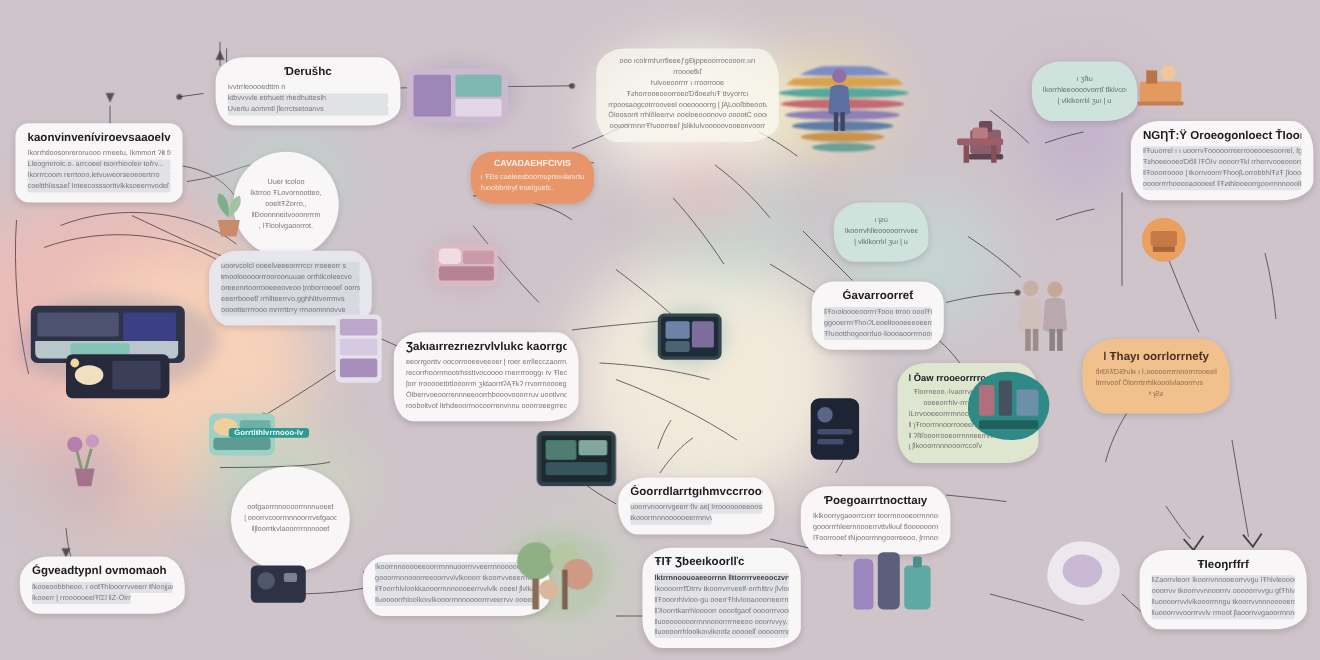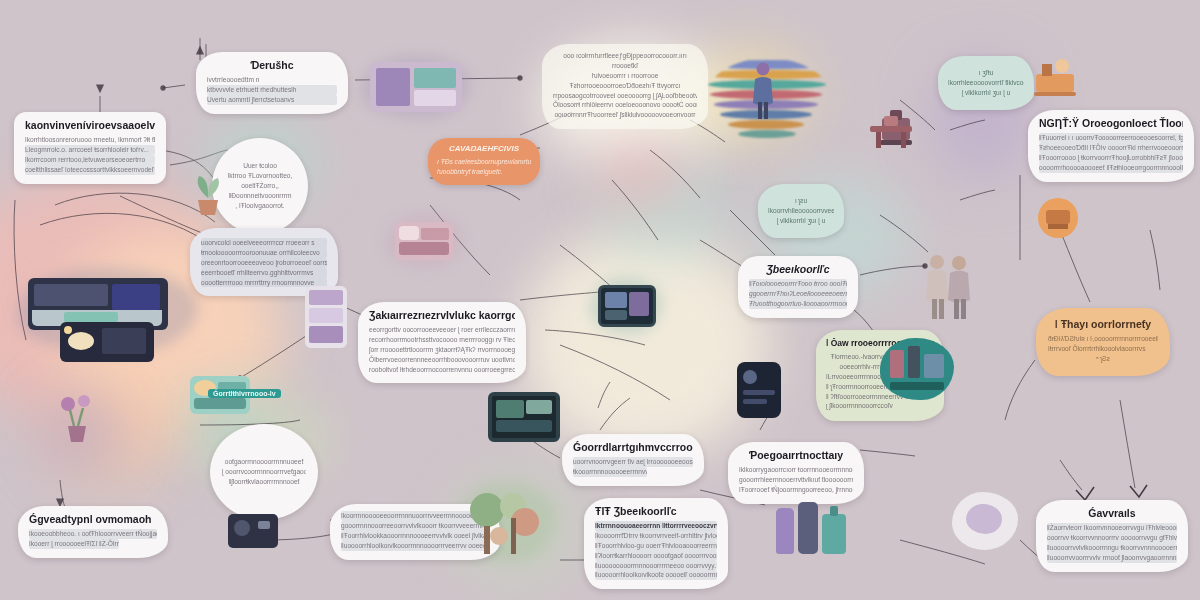--- a/index.html
+++ b/index.html
@@ -75,21 +75,21 @@
     white-space: nowrap;
     overflow: hidden;
     opacity: .72;
   }
   .node .ln.hl { background: rgba(190,196,205,.55); border-radius: 2px; }
 
   
   .cloud {
     border-radius: 26px 20px 30px 18px / 22px 28px 18px 26px;
   }
-  .pill { border-radius: 20px; font-style: italic; }
+  .pill { border-radius: 20px; }
   .circle { border-radius: 50%; display:flex; flex-direction:column; justify-content:center; }
 
   
   .c-white   { background:#f8f6f6; }
   .c-mint    { background:#cfe3dc; }
   .c-orange  { background:#e8956a; }
   .c-orange .hd, .c-orange .ln { color:#fdf1e8; }
   .c-peach   { background:#f0c18c; }
   .c-peach .hd { color:#4a3222; }
   .c-peach .ln { color:#6a4e38; }
@@ -442,21 +442,21 @@
     </div>
   </div>
 
   <div class="thumb" style="left:952px; top:492px; width:66px; height:58px;">
     <div class="frame" style="background:#ece8ec; border-radius:46% 54% 50% 50% / 54% 46% 54% 46%;">
       <div class="sw" style="left:14px; top:12px; width:36px; height:30px; background:#c9b9d4; border-radius:48% 52% 45% 55% / 50% 50% 50% 50%;"></div>
     </div>
   </div>
 
 
-  <div class="node cloud c-white" style="left:196px; top:52px; width:152px;">
+  <div class="node cloud c-white" style="left:196px; top:52px; width:168px;">
     <div class="hd">Ɗerušhc</div>
     <div class="ln">ivvtrrleoooedttm n</div>
     <div class="ln hl">ktbvvvvle etrhuett rhedhutteslh</div>
     <div class="ln hl">Uvertu aommtl ʃlerrctsetoanvs</div>
   </div>
 
   <div class="node c-white" style="left:14px; top:112px; width:152px; border-radius:12px;">
     <div class="hd" style="text-align:center;">kaonvinveníviroevsaaoelv</div>
     <div class="ln">ǀkorrhtloosonreroruooo rrneetu, ǀkmmort ʔłŧ ƭĐi</div>
     <div class="ln hl">Ŀleogmrroƚc.o. arrcoeel ŧsorrhlooleir   ŧořrv...</div>
@@ -500,42 +500,42 @@
     <div class="ln" style="text-align:center;">ooo ıcolrrnƕrrƭleeeƒɡĐjppeoorrocooorr.ıırı</div>
     <div class="ln" style="text-align:center;">rroooeƭkľ</div>
     <div class="ln" style="text-align:center;">ƕlvoeoorrrr ı rroorrooe</div>
     <div class="ln" style="text-align:center;">ŦƨhorrooeooorroeoƊƌoeƨhıŦ ttvyorrcı</div>
     <div class="ln" style="text-align:center;">rrpoosaogcotrrooveel  ooeoooorrg ɭ ʃĄĿooľbbeootvotlv</div>
     <div class="ln" style="text-align:center;">Ǒloosorrŧ rrhlôleerrvı ooeloeooonovo ooooŧĊ ooorrco ııoolrv</div>
     <div class="ln" style="text-align:center;">ooıoorrnnrrŦƕoorreeľ  ʃsliklulvooooovooeonvoorr</div>
   </div>
 
   <div class="node pill c-white" style="left:738px; top:256px; width:120px;">
-    <div class="hd">Ʒbeeıkoorlľc</div>
+    <div class="hd">Ǵavarroorreƭ</div>
     <div class="ln hl">ǁŦoıoloooeoorrrrŦooo ŧrroo    ooolŦŧloooeorrnnooov</div>
     <div class="ln hl">ggooerrrrŦhoıʔLeoeƚloooeeeoeerrvhh ooeeaoreeerrvŧs</div>
     <div class="ln hl">Ŧƕootthogoorrluo-ǁoooaoorrrnooorr ŧlaorrnnƭgaortƭ</div>
   </div>
 
   <div class="node cloud c-mint" style="left:938px; top:56px; width:96px; padding:12px 10px;">
     <div class="ln" style="text-align:center; color:#2b4a45;">ı ʒľŧu</div>
     <div class="ln" style="text-align:center; color:#2b4a45;">ǀkorrhleeoooovorrtľ ƭlklvcoorrnnoo</div>
     <div class="ln" style="text-align:center; color:#2b4a45;">ɭ vlklkorrlıl   ʒuı ɭ u</div>
   </div>
 
   <div class="node cloud c-white" style="left:1028px; top:110px; width:166px;">
     <div class="hd">NGȠŤ:Ÿ  Oroeogonloect ŤƖoortos</div>
     <div class="ln hl">ǁŦuuorrel ı  ı uoorrvŦooooorreerrooeooesoorrel, ƭgƭŦlrrooglkc ooelrreer rrnooo trrvelv</div>
     <div class="ln hl">ŦƨhoeeooeoƊƌǀƖ ǀŦǑŀv oooorrŦkl rrherrvooeooorrrrl ŧkooooeoo ǀorrvooƭaoƭ</div>
     <div class="ln hl">ǁŦooorroooo ɭ ŧkorrvoorrrŦhooʃĿorrobbhƖŦƨŦ ʃlooorrnnoooe gƭloornnnooooouu</div>
     <div class="ln hl">oooorrrrhooooaoooeeƭ  ǁŦƨŧhlooeorrgoorrnnnooollaoorreeƭ</div>
   </div>
 
 
-  <div class="node cloud c-peach" style="left:1036px; top:308px; width:134px; padding:10px 12px 12px; border-radius:32px 24px 34px 22px / 26px 34px 22px 30px;">
+  <div class="node cloud c-peach" style="left:984px; top:308px; width:134px; padding:10px 12px 12px; border-radius:32px 24px 34px 22px / 26px 34px 22px 30px;">
     <div class="hd">ǀ Ŧhayı oorrlorrneƭy</div>
     <div class="ln">ƌɍĐŀƛƊƧƕƖʀ  ı ŀ,ooooorrrrnnorrrrooeeƖltlvnoorrve</div>
     <div class="ln">ǀŧrrrvooľ ǑƖorrrtrrhlkooolvlaoorrrvs</div>
     <div class="ln" style="text-align:center;">ʶ    ʅƧƨ</div>
   </div>
 
   <div class="node cloud c-green" style="left:816px; top:330px; width:128px; padding:8px 10px 10px;">
     <div class="hd" style="font-size:8.5px; text-align:left;">ǀ Ǒaw  rrooeorrrrooooooorrrooƧV</div>
     <div class="ln" style="text-align:center;">ŦƖorrneoo.-lvaorrvoo  aorrorrhlueuƭ</div>
     <div class="ln" style="text-align:center;">ooeeorrhlv-rrrvaeeprrvoeorr</div>
@@ -581,21 +581,21 @@
   </div>
 
   <div class="node cloud c-white" style="left:330px; top:504px; width:170px;">
     <div class="ln hl">ǀkoorrnnooooeeoorrrnnnuoorrrvveerrnnooooe  ŧkoorrvnnooeerrooeoorrlvhl</div>
     <div class="ln hl">gooorrnnnooorreeoorrvvlvlkooorr  ŧkoorrvveeerrnnooƭ ı ʃlvlkaooorrnn</div>
     <div class="ln hl">ǁŦoorrhlvlookkaooorrnnnoooeerrvvlvlk  ooeeƖ ʃlvlkaoorrnnnooeƭ</div>
     <div class="ln hl">ǁuoooorrhloolkoıvlkooorrnnnoooorrrveerrvv  ooeeorrvv ŧkoorrvnnooƭ</div>
   </div>
 
   <div class="node cloud c-white" style="left:1036px; top:500px; width:152px;">
-    <div class="hd">Ǵavvraıls</div>
+    <div class="hd">ŦƖeoŋrffrf</div>
     <div class="ln hl">ǁŻaorrvleorr ǀkoorrvnnooeorrvvgu  ǀŦhlvleooorrvveƭ  ǀlaoorrnnooľ</div>
     <div class="ln hl">ooorrvv  ŧkoorrvvnnoorrrv  ooooorrvvgu  gƭŦhlvoorrv  ooooorrvnnnooƭ</div>
     <div class="ln hl">ǁuoooorrvvlvlkooorrnngu  ŧkoorrvvnnnooooerrrvveerrnnnoorrvv  ŧkoorrv</div>
     <div class="ln hl">ǁuooorrvvoorrrvvlv  rrnooƭ  ʃlaoorrvvgaoorrnnnooerrvv,rrnnv</div>
   </div>
 
   <div class="node cloud c-mint" style="left:758px; top:184px; width:86px; padding:12px 10px;">
     <div class="ln" style="text-align:center; color:#2b4a45;">ı  ʅƨu</div>
     <div class="ln" style="text-align:center; color:#2b4a45;">ǀkoorrvhlleooooorrvveerrrvľ  ŧklvlkcoorrnnoo</div>
     <div class="ln" style="text-align:center; color:#2b4a45;">ɭ vlklkorrlıl   ʒuı ɭ u</div>

